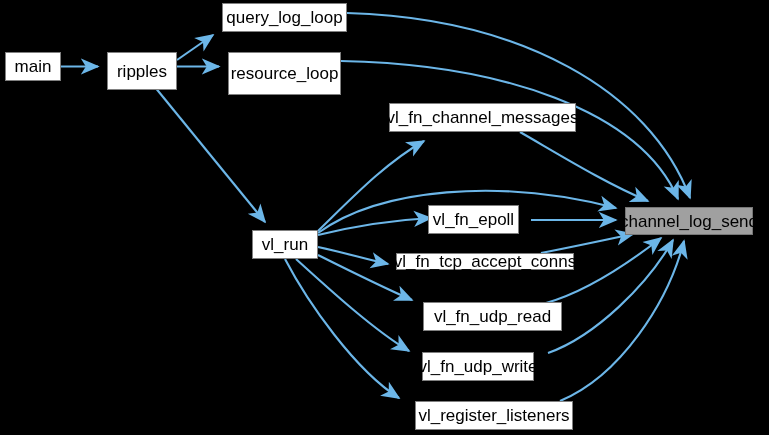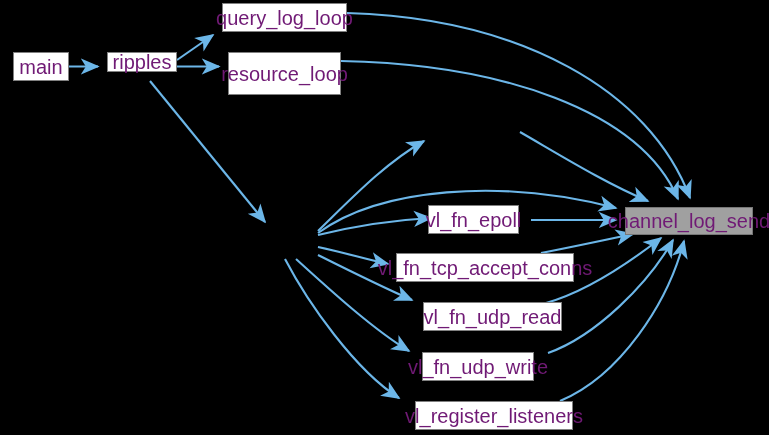--- a/index.html
+++ b/index.html
@@ -20,22 +20,22 @@
     left: 0;
     top: 0;
     width: 769px;
     height: 435px;
   }
   .node {
     position: absolute;
     box-sizing: border-box;
     border: 1px solid #808080;
     background: #ffffff;
-    color: #701a75;
-    font-size: 20px;
+    color: #000000;
+    font-size: 17px;
     line-height: 1;
     display: flex;
     align-items: center;
     justify-content: center;
     white-space: nowrap;
     z-index: 5;
   }
   .node.highlight {
     background: #a0a0a0;
     border-color: #777777;
@@ -92,43 +92,49 @@
       <path d="M541,253 C572,247 605,240 633,234"></path>
 
       <path d="M546,303 C585,292 630,262 661,238"></path>
 
       <path d="M548,353 C596,336 648,284 673,240"></path>
 
       <path d="M560,401 C620,376 668,303 684,241"></path>
     </g>
   </svg>
 
-  <div class="node" style="left:5px; top:52px; width:56px; height:29px;margin-left:8px;">
+  <div class="node" style="left:5px; top:52px; width:56px; height:29px;">
     <span class="node-label">main</span>
   </div>
 
-  <div class="node" style="left:107px; top:52px; width:70px; height:20px;">
+  <div class="node" style="left:107px; top:52px; width:70px; height:38px;">
     <span class="node-label">ripples</span>
   </div>
 
   <div class="node" style="left:222px; top:3px; width:125px; height:29px;">
     <span class="node-label">query_log_loop</span>
   </div>
 
   <div class="node" style="left:228px; top:52px; width:113px; height:43px;">
     <span class="node-label">resource_loop</span>
   </div>
 
+  <div class="node" style="left:389px; top:103px; width:187px; height:29px;">
+    <span class="node-label">vl_fn_channel_messages</span>
+  </div>
 
+  <div class="node" style="left:252px; top:230px; width:66px; height:29px;">
+    <span class="node-label">vl_run</span>
+  </div>
 
   <div class="node" style="left:428px; top:205px; width:91px; height:29px;">
     <span class="node-label">vl_fn_epoll</span>
   </div>
 
-  <div class="node" style="left:396px; top:253px; width:178px; height:29px;">
+  <div class="node" style="left:396px; top:253px; width:178px; height:17px;">
     <span class="node-label">vl_fn_tcp_accept_conns</span>
   </div>
 
   <div class="node" style="left:423px; top:302px; width:139px; height:29px;">
     <span class="node-label">vl_fn_udp_read</span>
   </div>
 
   <div class="node" style="left:422px; top:352px; width:112px; height:29px;">
     <span class="node-label">vl_fn_udp_write</span>
   </div>

